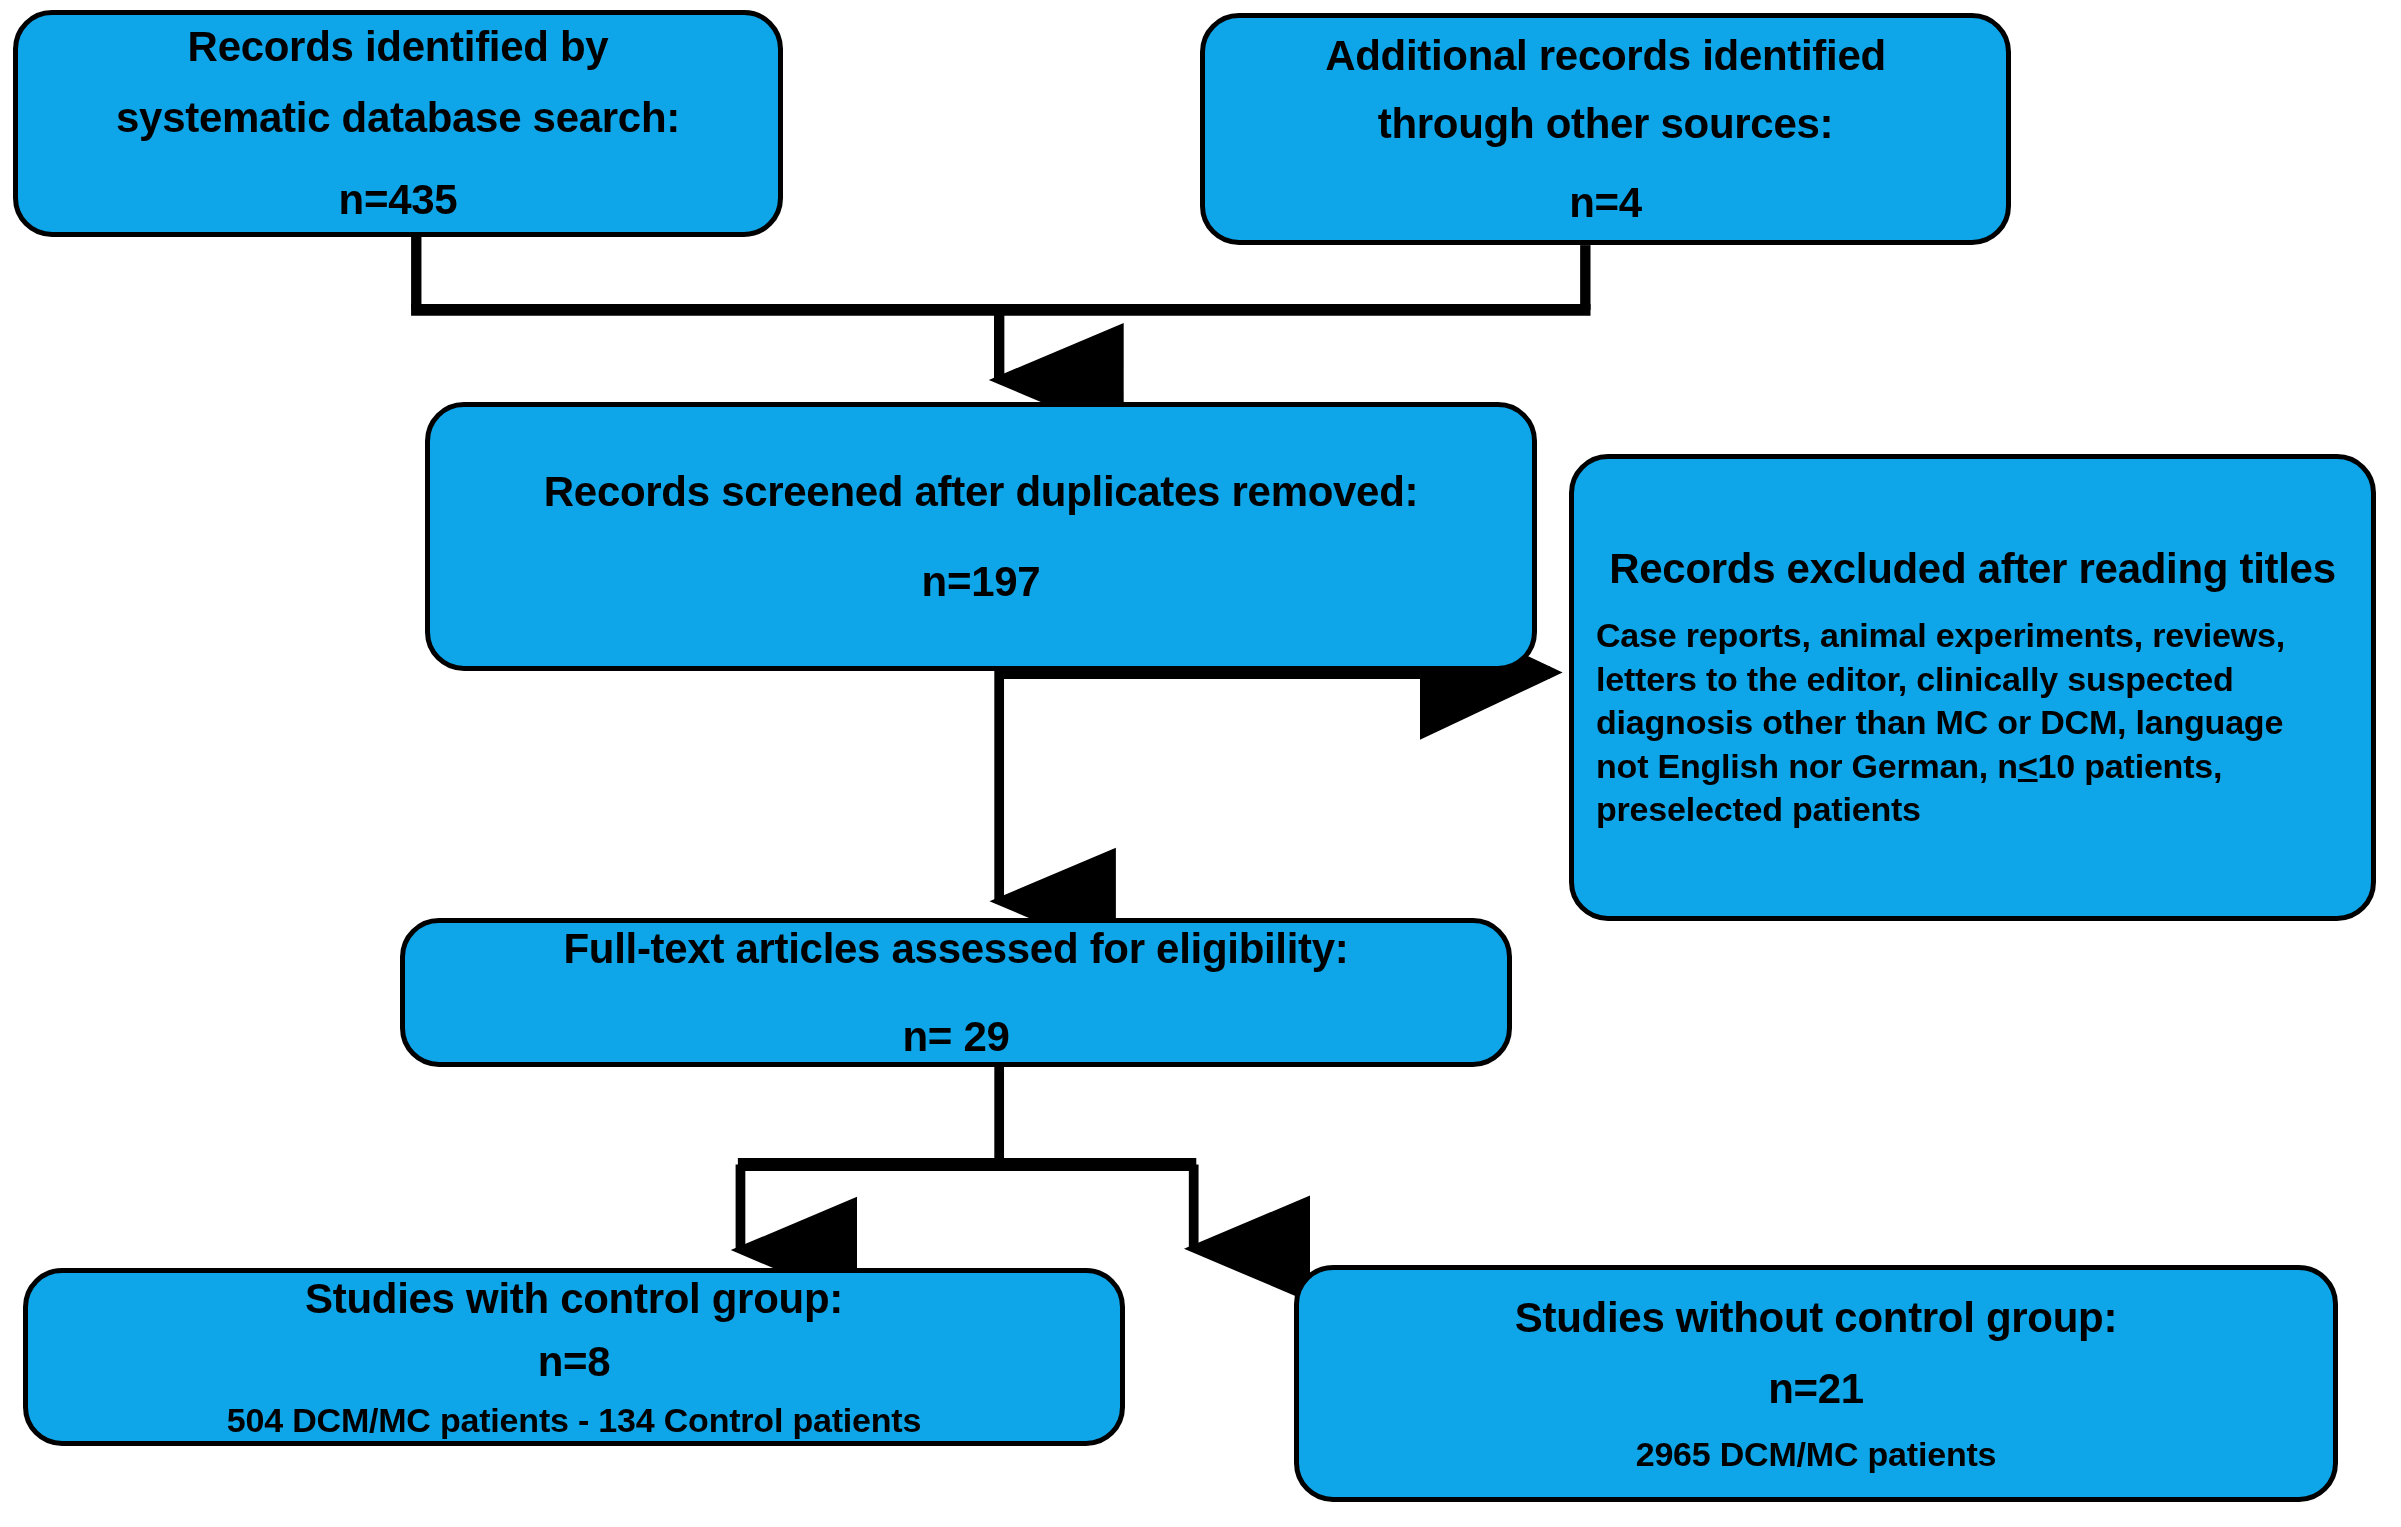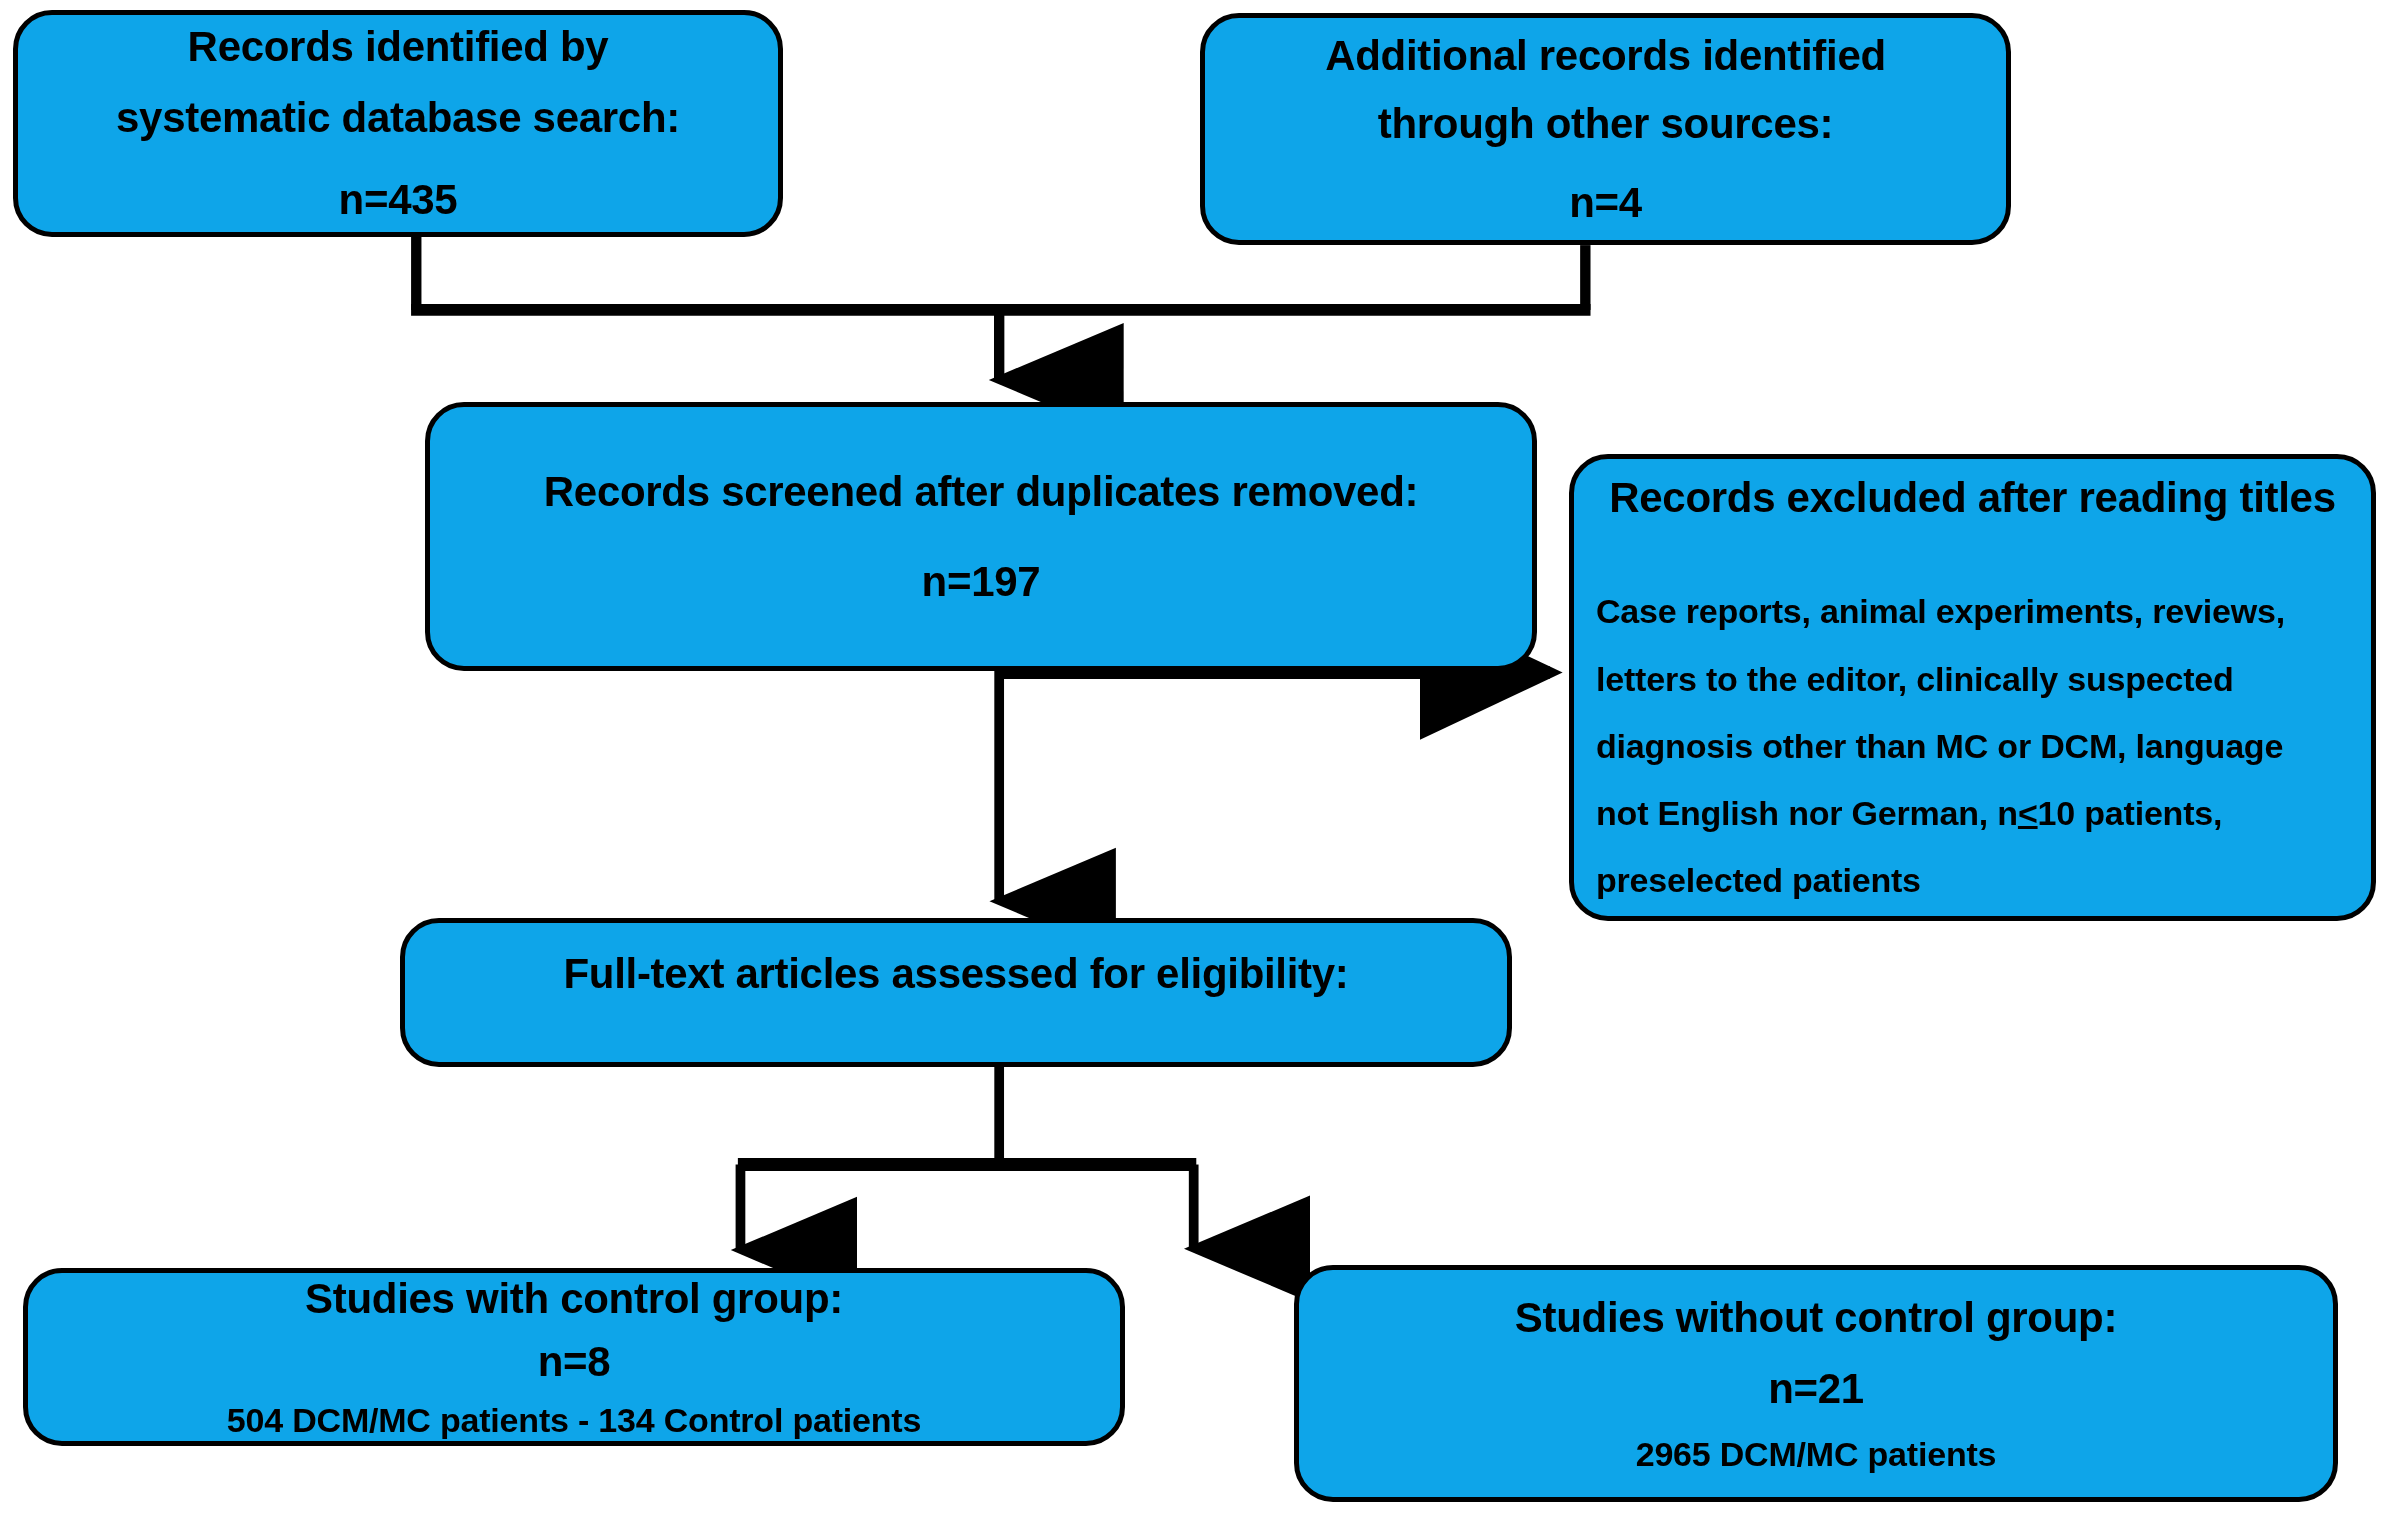--- a/index.html
+++ b/index.html
@@ -66,22 +66,22 @@
     line-height: 1.28;
   }
   .gap-sm { height: 19.5px; }
   .gap-md { height: 31px; }
   .gap-lg { height: 38px; }
 
   
   #node-identified      { left: 13px;   top: 9.7px;   width: 770px; height: 227px; padding: 0 26px; }
   #node-additional      { left: 1200px; top: 13px;   width: 811px; height: 232px; padding: 12px 26px; }
   #node-screened        { left: 425px;  top: 402px;  width: 1112px; height: 269px; padding: 0 26px; }
-  #node-excluded        { left: 1569px; top: 454px;  width: 807px; height: 467px; padding: 13px 22px;
-                          justify-content: space-between; }
+  #node-excluded        { left: 1569px; top: 454px;  width: 807px; height: 467px; padding: 30px 22px;
+                          justify-content: center; }
   #node-fulltext        { left: 400px;  top: 918px; width: 1112px; height: 149px; padding: 0 14px; }
   #node-with-control    { left: 23px;   top: 1268px; width: 1102px; height: 178px; padding: 0 26px; }
   #node-without-control { left: 1294px; top: 1265px; width: 1044px; height: 237px; padding: 0 26px; }
 
   .excl-title { width: 100%; text-align: center; }
   .excl-body  { width: 100%; }
   u { text-decoration: underline; text-underline-offset: 1.3px; }
 </style>
 </head>
 <body>
@@ -167,20 +167,21 @@
     <span class="line t-body excl-body">Case reports, animal experiments, reviews,</span>
     <span class="line t-body excl-body">letters to the editor, clinically suspected</span>
     <span class="line t-body excl-body">diagnosis other than MC or DCM, language</span>
     <span class="line t-body excl-body"><span>not English nor German, n</span><u>&lt;</u><span>10 patients,</span></span>
     <span class="line t-body excl-body">preselected patients</span>
   </div>
 
   <div class="node" id="node-fulltext">
     <span class="line t-head">Full-text articles assessed for eligibility:</span>
     <span class="gap-lg"></span>
+    <span class="line t-num">n= 29</span>
   </div>
 
   <div class="node" id="node-with-control">
     <span class="line t-head">Studies with control group:</span>
     <span class="gap-sm"></span>
     <span class="line t-num">n=8</span>
     <span class="gap-sm"></span>
     <span class="line t-sub">504 DCM/MC patients - 134 Control patients</span>
   </div>
 

